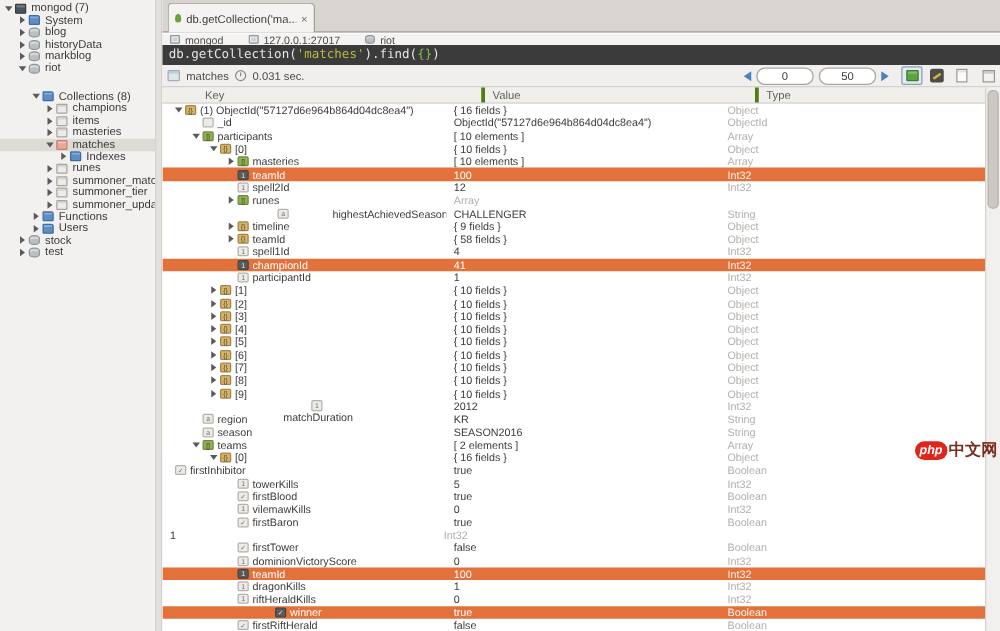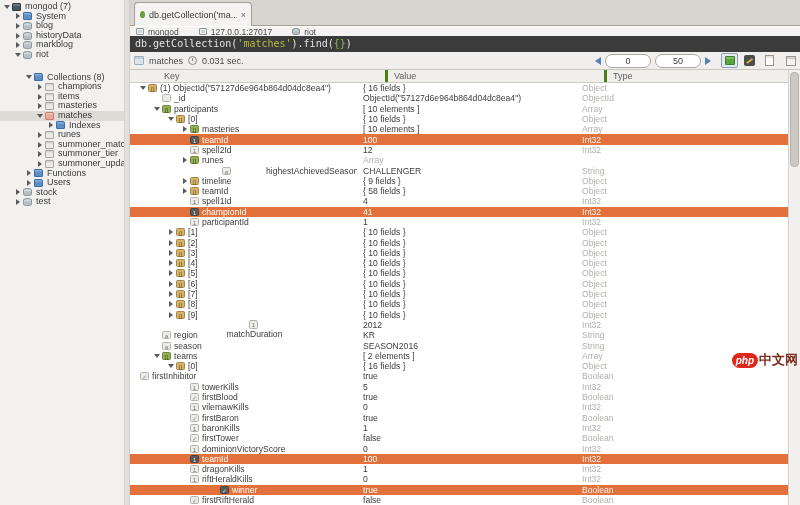--- a/index.html
+++ b/index.html
@@ -579,25 +579,20 @@
         <div class="t-row">
           <div class="t-key" style="padding-left: 50px;">
             <span class="exp "></span>
             <span class="t-ic ti-bool">✓</span>
             <span>firstBaron</span>
           </div>
           <div class="t-val">true</div>
           <div class="t-type">Boolean</div>
         </div>
         <div class="t-row">
-          <div class="t-key" style="padding-left: 50px;">
-            <span class="exp "></span>
-            <span class="t-ic ti-int">1</span>
-            <span>baronKills</span>
-          </div>
           <div class="t-val">1</div>
           <div class="t-type">Int32</div>
         </div>
         <div class="t-row">
           <div class="t-key" style="padding-left: 50px;">
             <span class="exp "></span>
             <span class="t-ic ti-bool">✓</span>
             <span>firstTower</span>
           </div>
           <div class="t-val">false</div>

